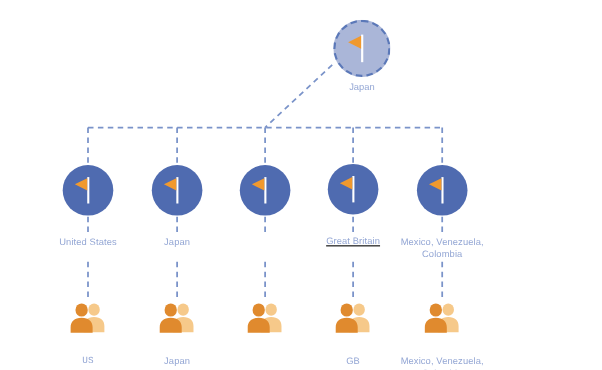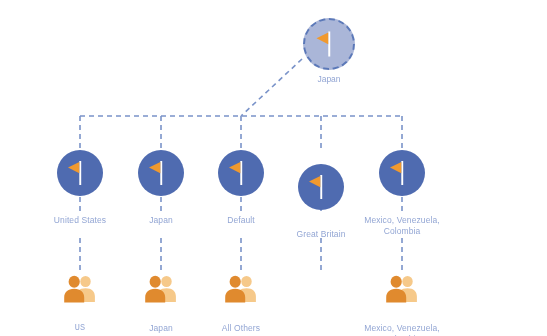--- a/index.html
+++ b/index.html
@@ -148,24 +148,23 @@
     <div class="label">Japan</div>
   </div>
 
   <div class="node" style="left:241px; top:150px;">
     <div class="lvl2-circle">
       <svg class="flag" viewBox="0 0 46 46">
         <rect x="22.3" y="11" width="1.9" height="24" fill="#ffffff"></rect>
         <path d="M22.3 12 L11 17.6 L22.3 23.2 Z" fill="#f0992e"></path>
       </svg>
     </div>
-    <div class="label">Default</div>
-  </div>
-
-  <div class="node" style="left:321px; top:164px;">
+  </div>
+
+  <div class="node" style="left:321px; top:149px;text-decoration:underline;">
     <div class="lvl2-circle">
       <svg class="flag" viewBox="0 0 46 46">
         <rect x="22.3" y="11" width="1.9" height="24" fill="#ffffff"></rect>
         <path d="M22.3 12 L11 17.6 L22.3 23.2 Z" fill="#f0992e"></path>
       </svg>
     </div>
     <div class="label">Great Britain</div>
   </div>
 
   <div class="node" style="left:402px; top:150px;">
@@ -205,23 +204,33 @@
 
   <div class="node" style="left:241px; top:274px;">
     <div class="people">
       <svg viewBox="0 0 42 30" width="42" height="30">
         <ellipse cx="26.5" cy="7.5" rx="5.2" ry="5.6" fill="#f6c98a"></ellipse>
         <path d="M26.5 14.2 c-6.2 0 -9.4 3.4 -9.4 8.1 V28 h18.8 v-5.7 c0 -4.7 -3.2 -8.1 -9.4 -8.1 z" fill="#f6c98a"></path>
         <ellipse cx="15.2" cy="7.8" rx="5.6" ry="6" fill="#e08a2e"></ellipse>
         <path d="M15.2 14.8 c-6.6 0 -10 3.6 -10 8.6 V28.5 h20 v-5.1 c0 -5 -3.4 -8.6 -10 -8.6 z" fill="#e08a2e"></path>
       </svg>
     </div>
-    <div class="label">All Others</div>
-  </div>
-
+  </div>
+
+  <div class="node" style="left:321px; top:274px;">
+    <div class="people">
+      <svg viewBox="0 0 42 30" width="42" height="30">
+        <ellipse cx="26.5" cy="7.5" rx="5.2" ry="5.6" fill="#f6c98a"></ellipse>
+        <path d="M26.5 14.2 c-6.2 0 -9.4 3.4 -9.4 8.1 V28 h18.8 v-5.7 c0 -4.7 -3.2 -8.1 -9.4 -8.1 z" fill="#f6c98a"></path>
+        <ellipse cx="15.2" cy="7.8" rx="5.6" ry="6" fill="#e08a2e"></ellipse>
+        <path d="M15.2 14.8 c-6.6 0 -10 3.6 -10 8.6 V28.5 h20 v-5.1 c0 -5 -3.4 -8.6 -10 -8.6 z" fill="#e08a2e"></path>
+      </svg>
+    </div>
+    <div class="label">GB</div>
+  </div>
 
   <div class="node" style="left:402px; top:274px;">
     <div class="people">
       <svg viewBox="0 0 42 30" width="42" height="30">
         <ellipse cx="26.5" cy="7.5" rx="5.2" ry="5.6" fill="#f6c98a"></ellipse>
         <path d="M26.5 14.2 c-6.2 0 -9.4 3.4 -9.4 8.1 V28 h18.8 v-5.7 c0 -4.7 -3.2 -8.1 -9.4 -8.1 z" fill="#f6c98a"></path>
         <ellipse cx="15.2" cy="7.8" rx="5.6" ry="6" fill="#e08a2e"></ellipse>
         <path d="M15.2 14.8 c-6.6 0 -10 3.6 -10 8.6 V28.5 h20 v-5.1 c0 -5 -3.4 -8.6 -10 -8.6 z" fill="#e08a2e"></path>
       </svg>
     </div>

